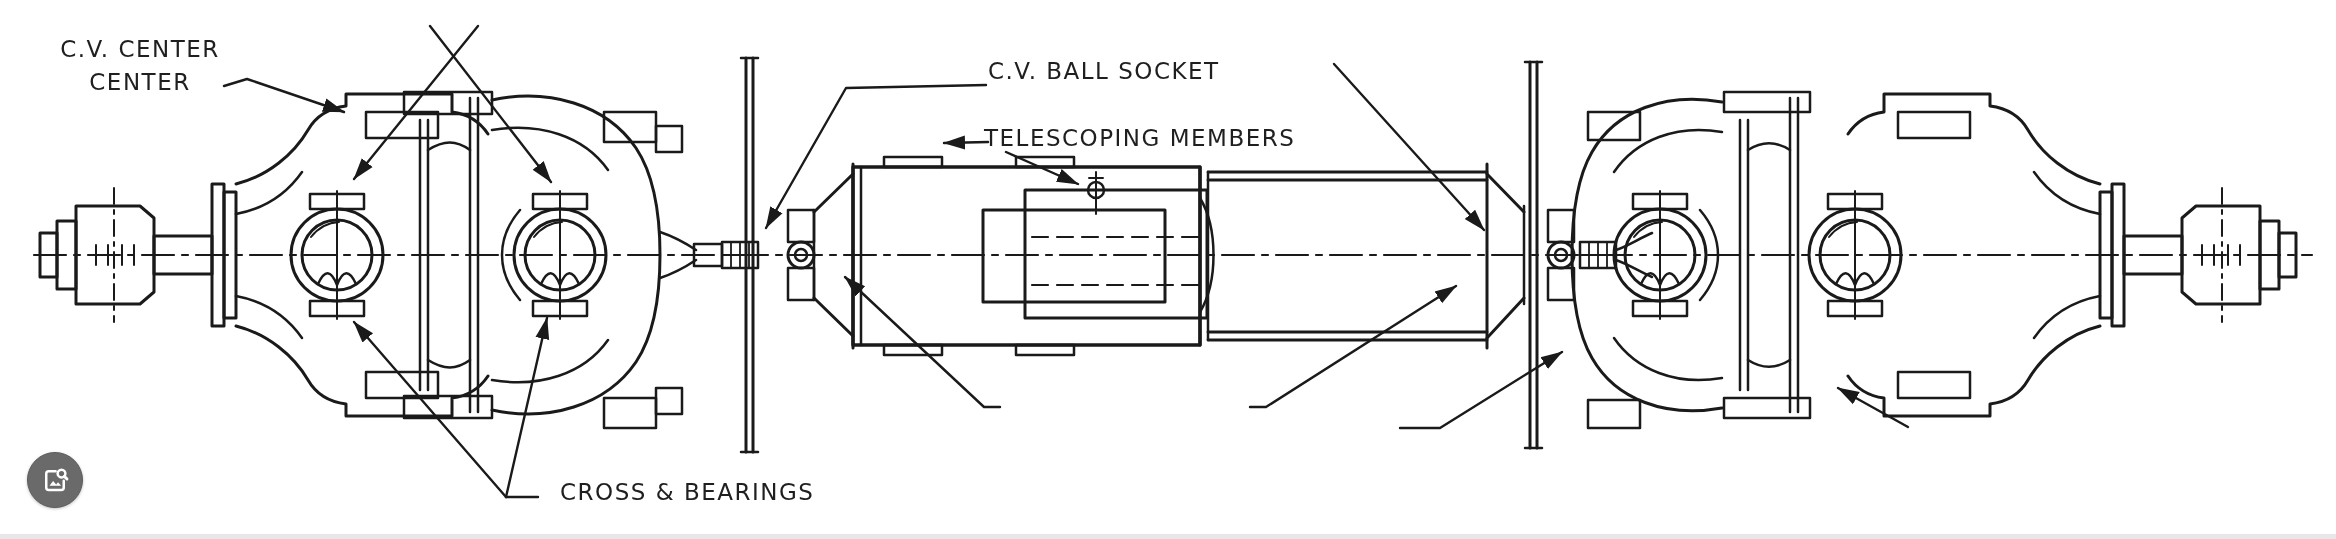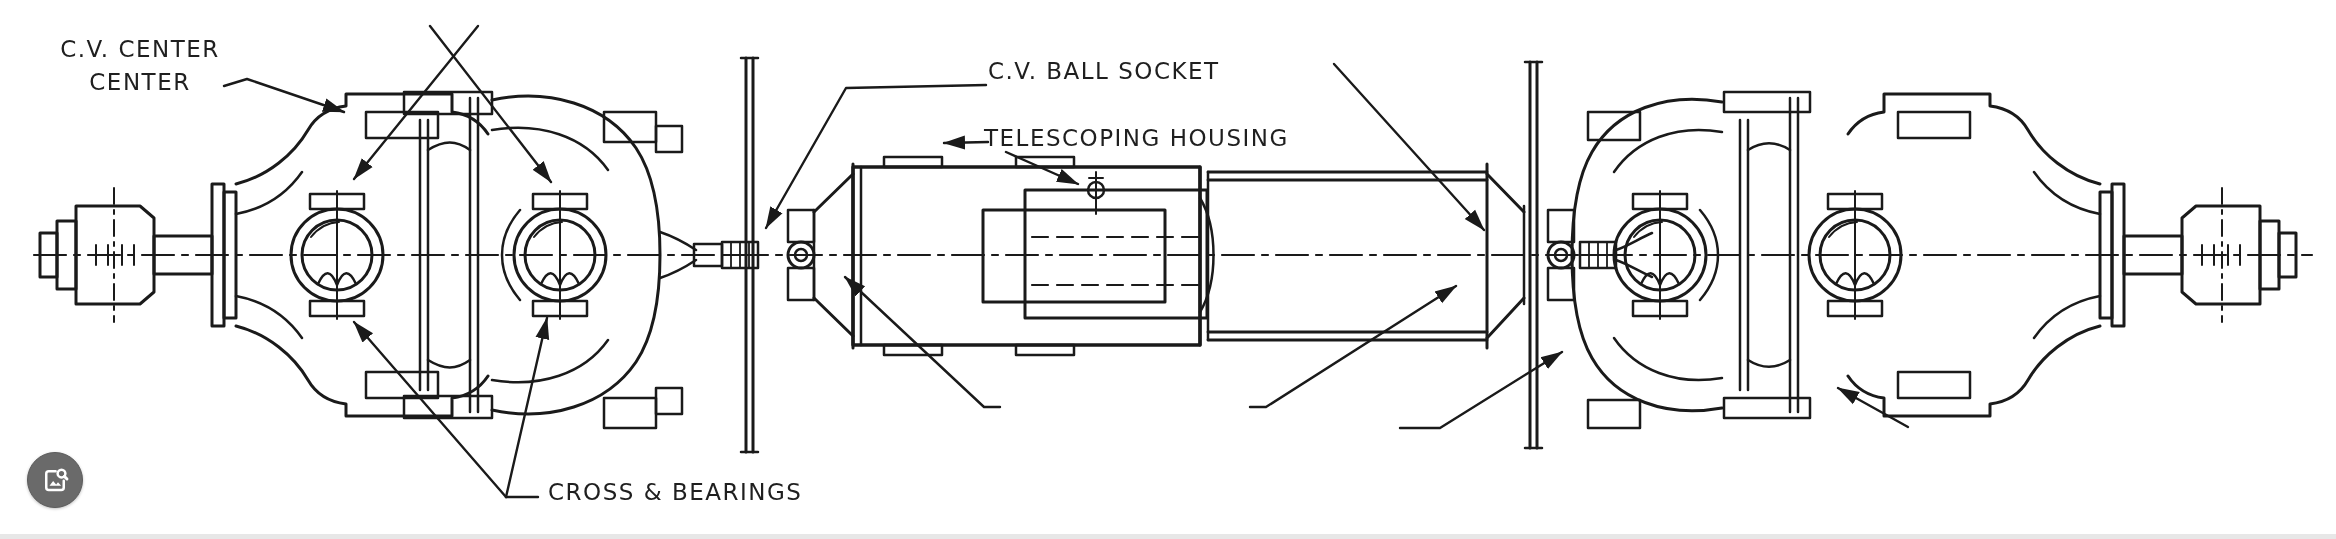--- a/index.html
+++ b/index.html
@@ -207,24 +207,24 @@
   </g>
 </svg>
 
 <div class="label two-line" style="left:44px;top:33px;width:192px;">
   <div>C.V. CENTER</div>
   <div>CENTER</div>
 </div>
 
 <div class="label" style="left:988px;top:58px;">C.V. BALL SOCKET</div>
 
-<div class="label" style="left:984px;top:125px;">TELESCOPING HOUSING</div>
-
-
-<div class="label" style="left:548px;top:479px;text-align:center;">CROSS &amp; BEARINGS</div>
+<div class="label" style="left:984px;top:125px;">TELESCOPING MEMBERS</div>
+
+
+<div class="label" style="left:560px;top:479px;text-align:center;">CROSS &amp; BEARINGS</div>
 
 <button class="icon-btn">
   <svg width="30" height="30" viewBox="0 0 24 24" fill="none" stroke="#ffffff" stroke-width="2" stroke-linecap="round" stroke-linejoin="round">
     <path d="M19,12.5 V18 a2,2 0 0 1 -2,2 H7 a2,2 0 0 1 -2,-2 V7 a2,2 0 0 1 2,-2 h5.5"></path>
     <path d="M7.6,16.6 l2.9,-3.9 2.4,2.9 1.5,-1.9 2.5,2.9 Z" fill="#ffffff" stroke="none"></path>
     <circle cx="17.2" cy="6.8" r="3.1"></circle>
     <path d="M19.5,9.1 L21.6,11.2" stroke-width="2.3"></path>
   </svg>
 </button>
 

